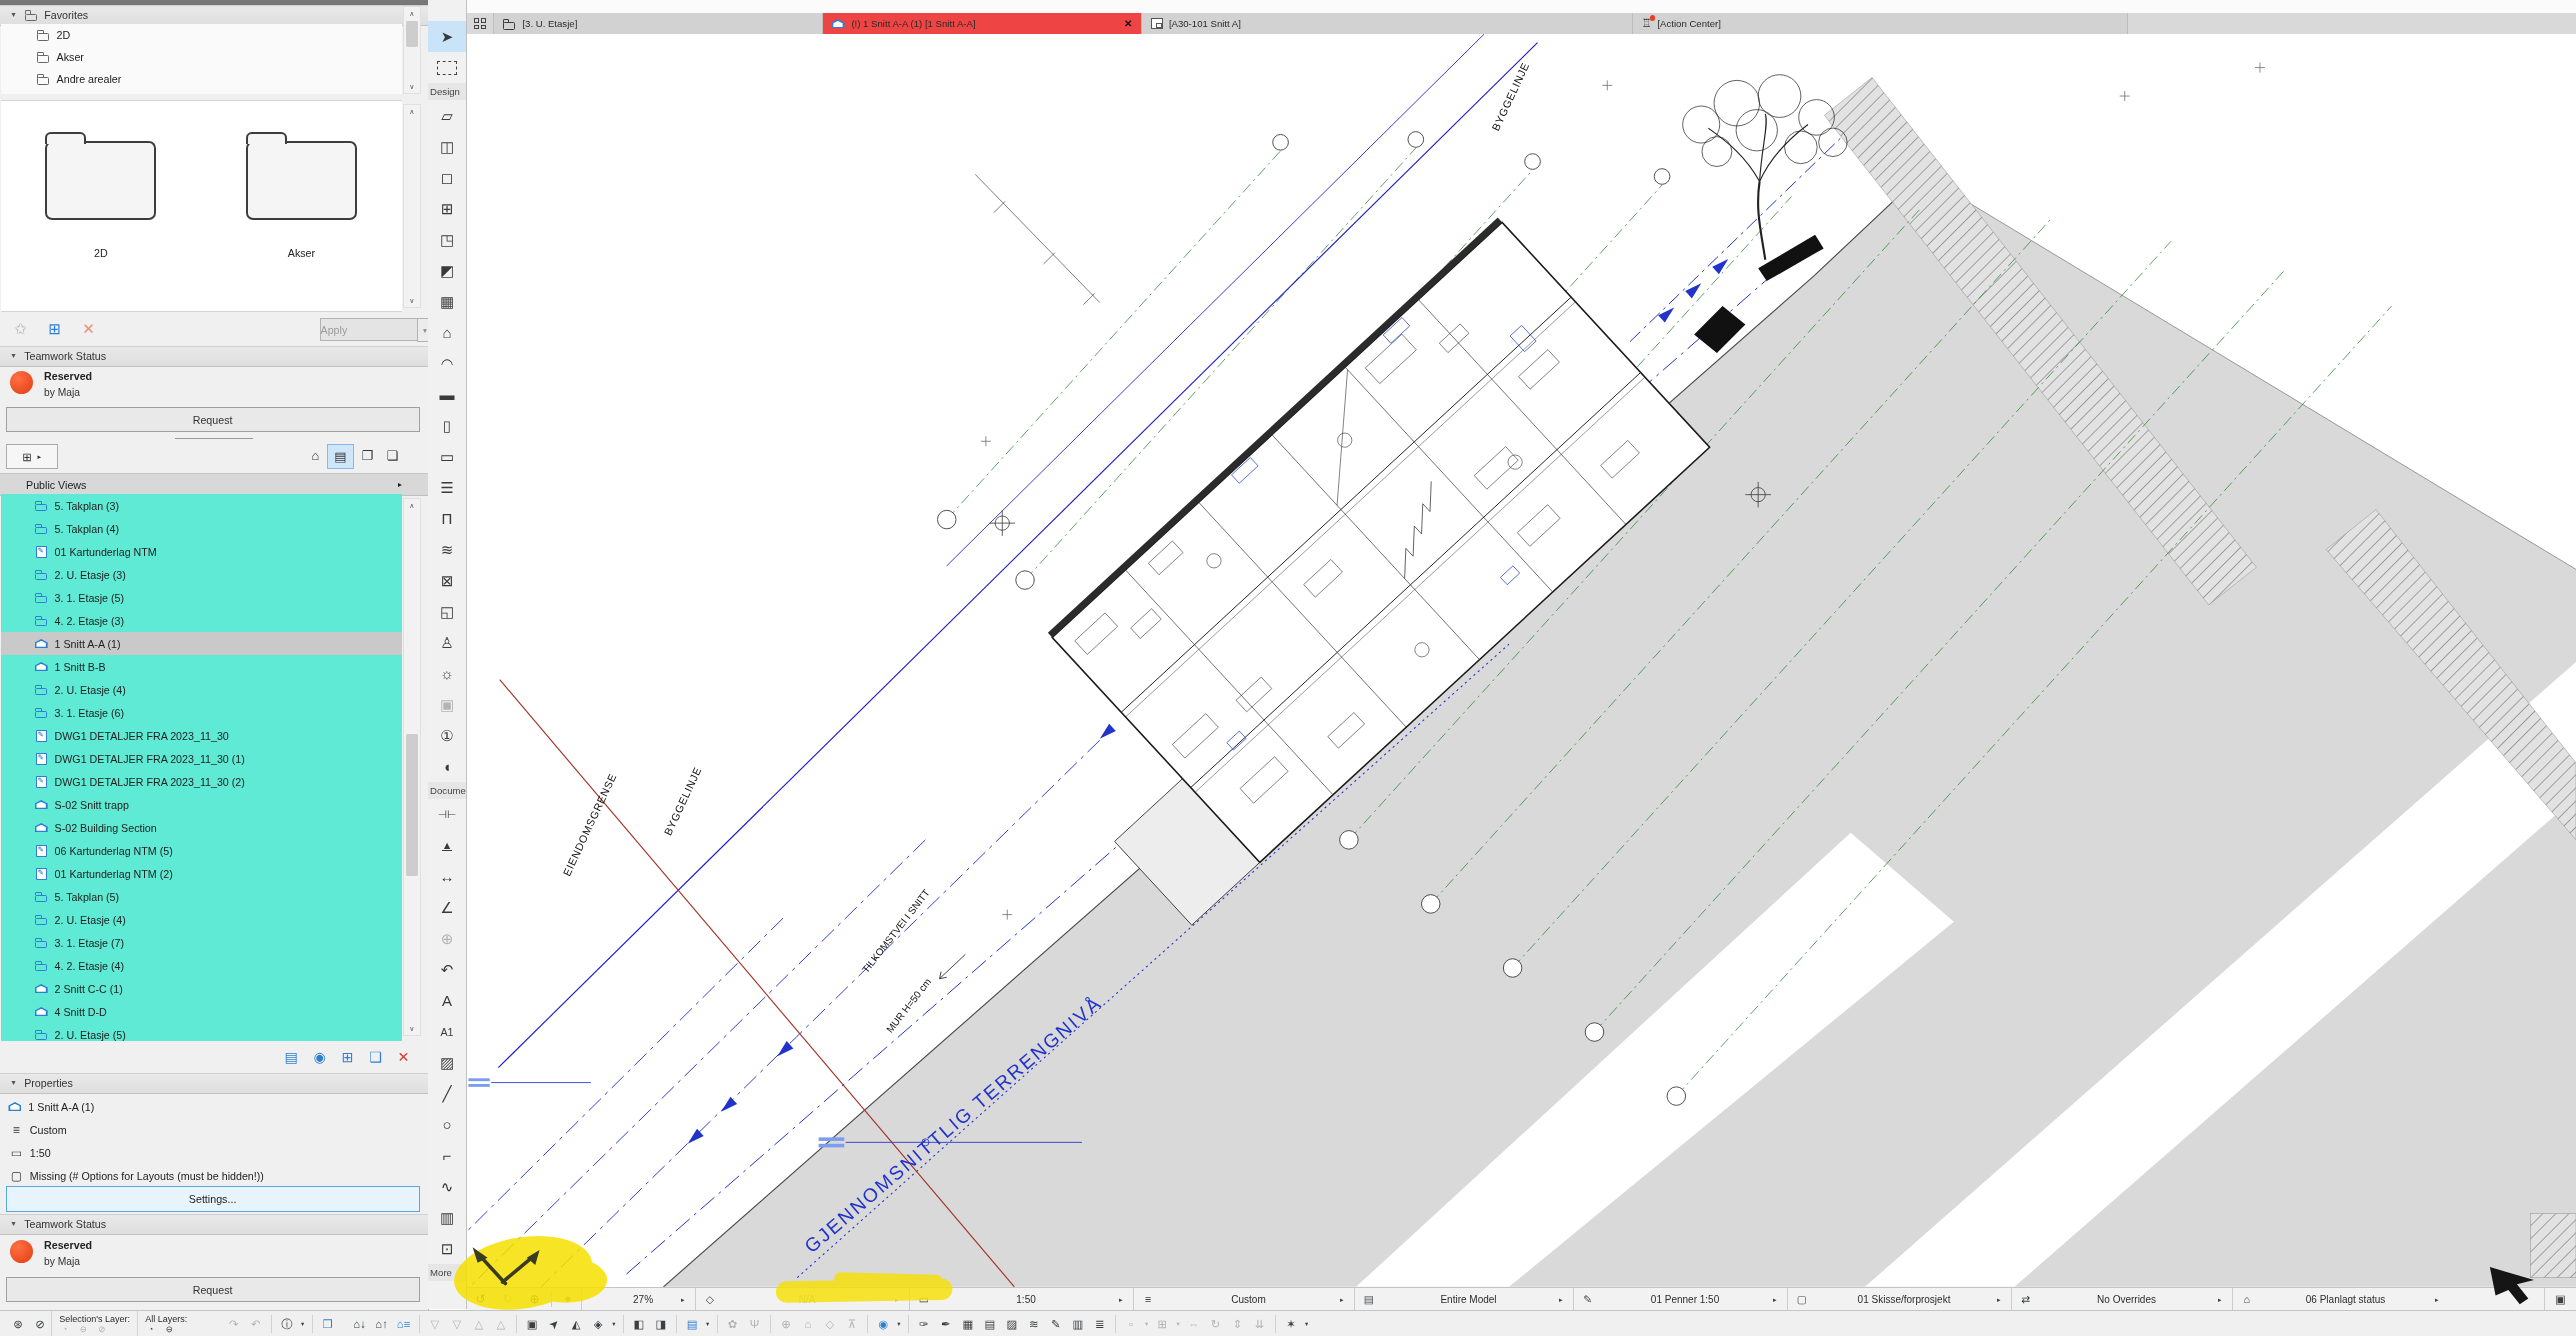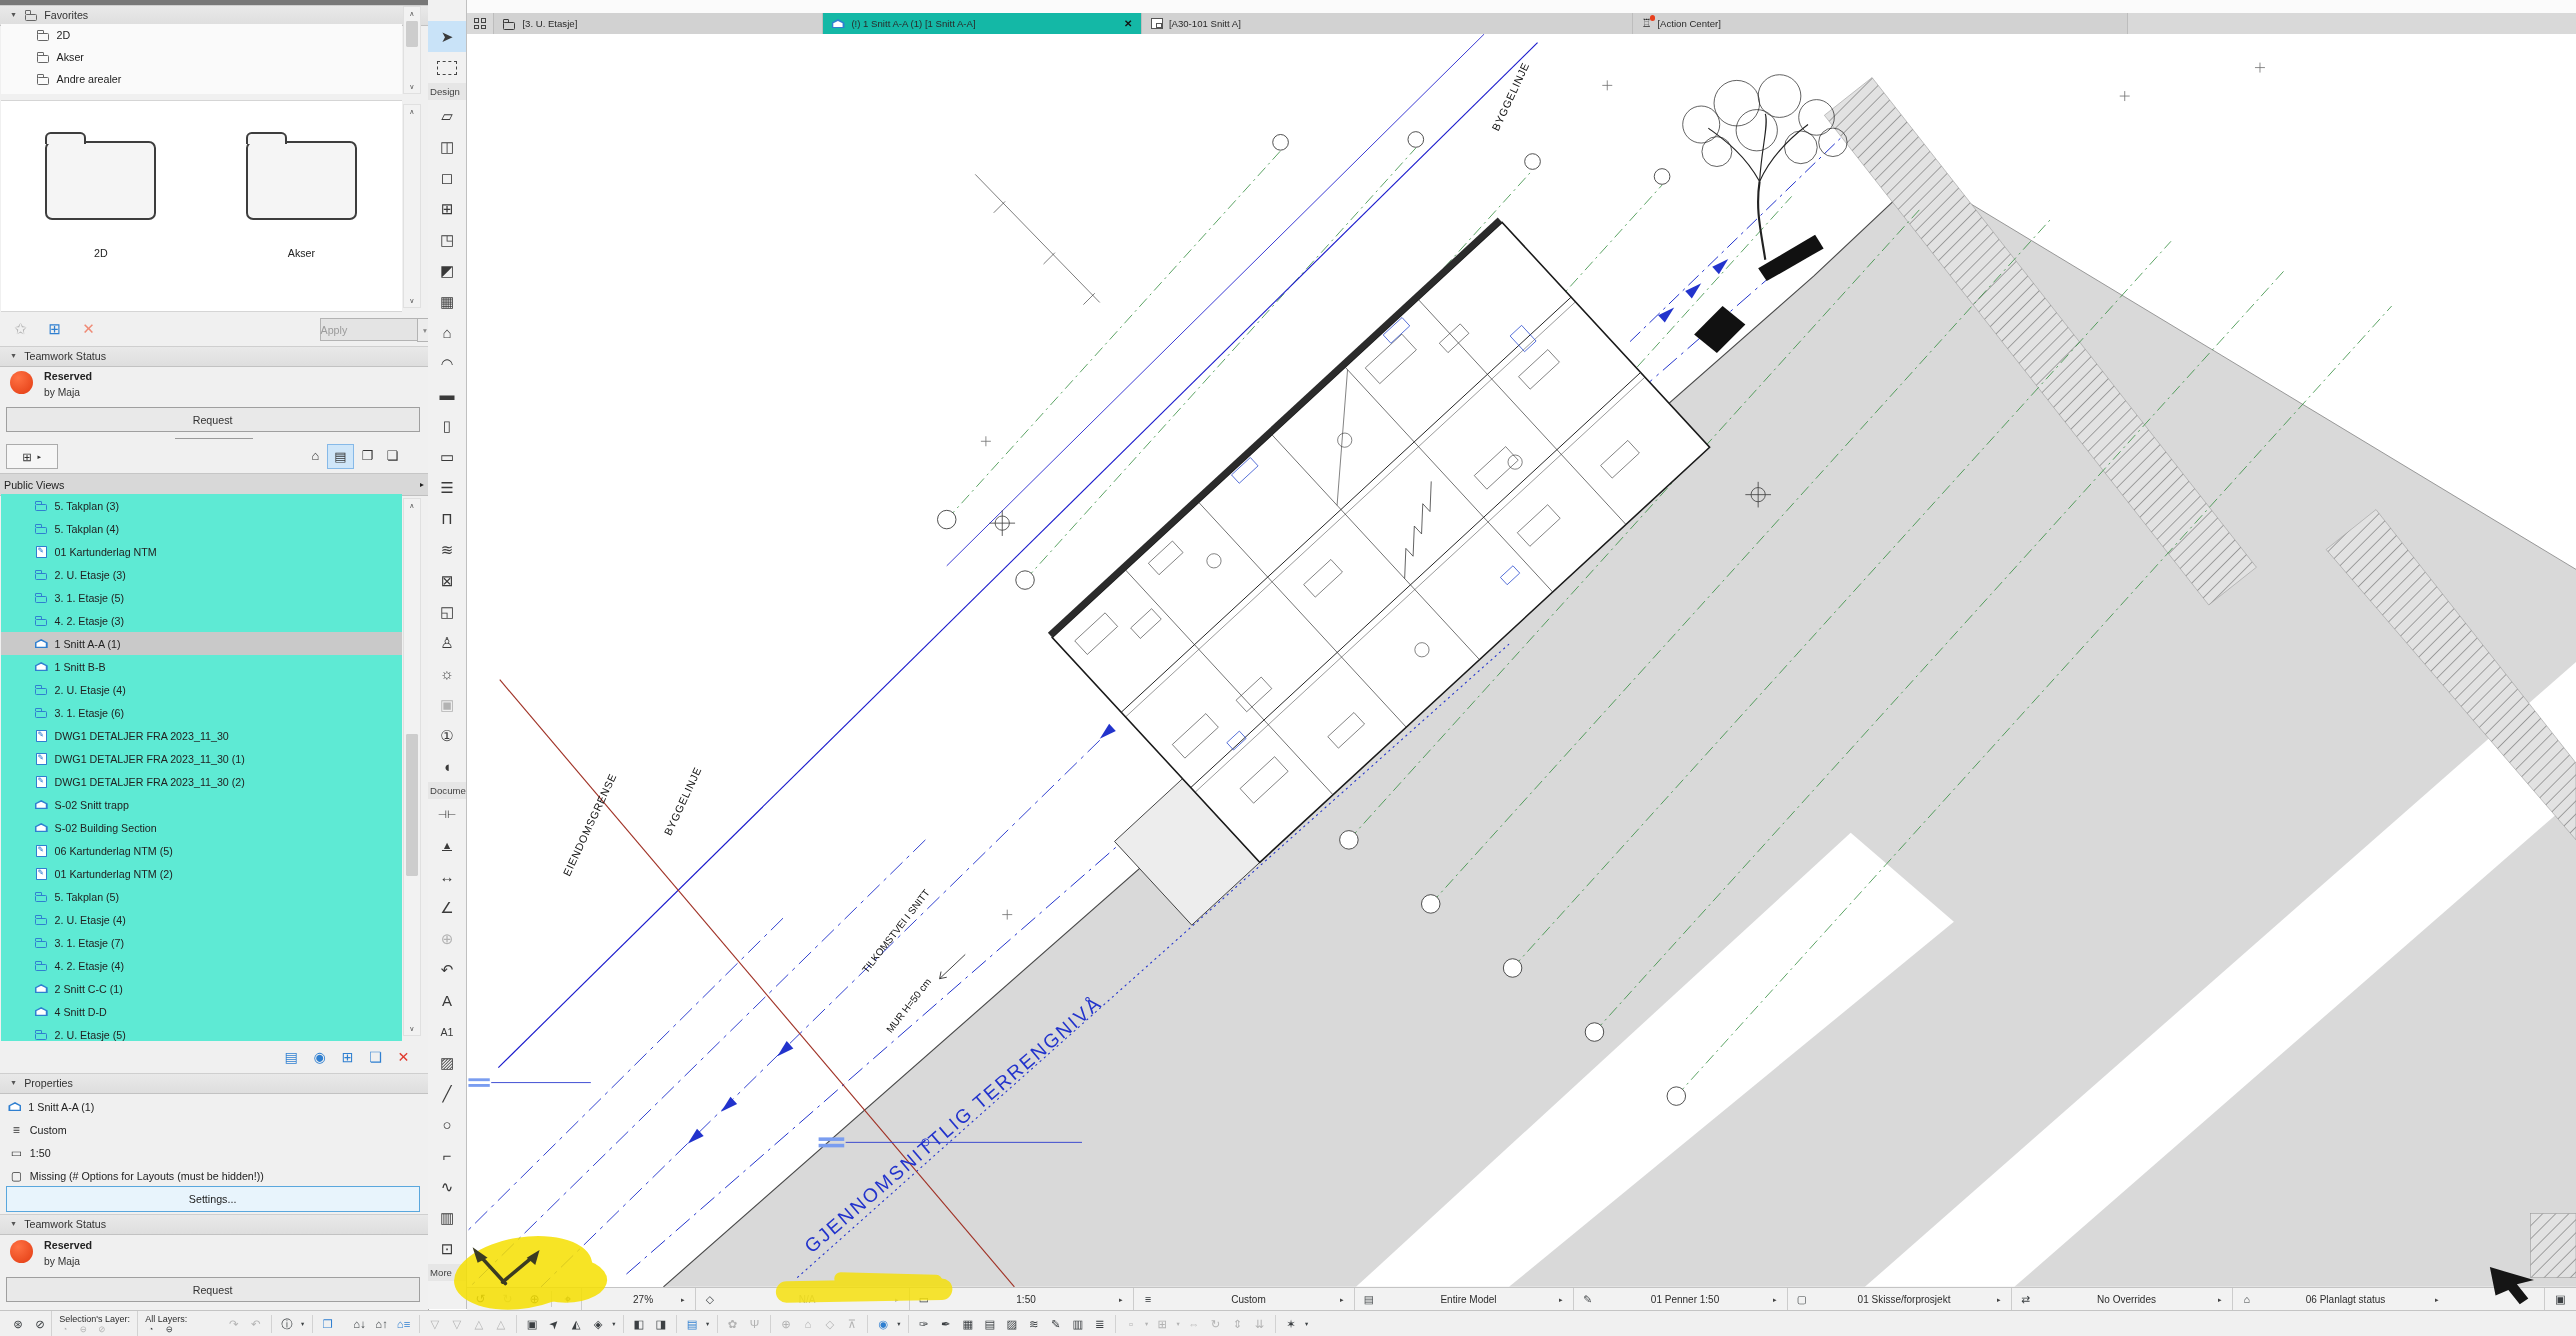--- a/index.html
+++ b/index.html
@@ -41,21 +41,21 @@
   .twtxt2{position:absolute;left:44px;top:23px;font-size:10.3px;color:#333}
   .reqbtn{position:absolute;left:5.7px;right:8.5px;height:23px}
   #splitter{position:absolute;left:0;top:436px;right:0;height:5.7px;display:flex;justify-content:center;align-items:center}
   #splitter i{width:78px;height:0;border-top:0.7px solid #9a9a9a}
   #navtools{position:absolute;left:0;top:441px;right:0;height:30px}
   #nav-combo{position:absolute;left:5.7px;top:2.8px;width:50px;height:23.5px;background:#f6f6f6;border:0.7px solid #ababab;
              display:flex;align-items:center;justify-content:center;gap:5.7px;font-size:11.4px;color:#333}
   .nvi{position:absolute;top:2.8px;width:25px;height:23.5px;display:flex;align-items:center;justify-content:center;font-size:13px;color:#333}
   .nvi.active{background:#cfe6f9;border:0.7px solid #86b9e8}
   #pv-head{position:absolute;left:0;top:473px;right:0;height:21.4px;background:#d8d8d8;border-top:0.7px solid #c6c6c6;border-bottom:0.7px solid #bfbfbf;
-           display:flex;align-items:center;padding:0 4px;font-size:10.7px;color:#222}
+           display:flex;align-items:center;padding:0 26px;font-size:10.7px;color:#222}
   #pv-head .spread{flex:1}
   #tree{position:absolute;left:0.7px;top:494px;width:401px;height:547px;background:#5eead4;overflow:hidden}
   .trow{height:23px;display:flex;align-items:center;padding-left:34px;font-size:10.7px;gap:5.7px;white-space:nowrap}
   .trow.sel{background:#c9c9c9}
   #tree-sb{right:7.1px;top:498px;height:538px}
   #tree-actions{position:absolute;left:0;top:1042px;right:0;height:30px;display:flex;align-items:center;justify-content:flex-end;gap:15.7px;padding-right:18.5px}
   .tact{font-size:14.2px;color:#2f7fd0}
   #props-head{position:absolute;left:0;top:1073px;right:0;height:18.5px}
   #props{position:absolute;left:2.8px;top:1095px;right:2.8px;height:91px}
   .prow{height:23px;display:flex;align-items:center;gap:5.7px;padding-left:5.7px;font-size:10.7px;white-space:nowrap;overflow:hidden}
@@ -87,21 +87,21 @@
   .titem{height:31px;flex:none;display:flex;align-items:center;justify-content:center;font-size:15px;color:#3a3a3a}
   .titem.sel{background:#c9e3f8}
   .titem.tlabel{height:17px;background:#e6e6e6;font-size:9.6px;color:#444;justify-content:flex-start;padding-left:2.1px;overflow:hidden;white-space:nowrap}
   .titem.mq span::after{content:"";display:block;width:18px;height:12px;border:1.1px dashed #444}
   .titem.undl span{border-bottom:1.4px solid #3a3a3a;line-height:.9}
   .titem.small{font-size:10.7px}
   
   #topstrip{position:absolute;left:467px;top:0;width:2109px;height:13px;background:#fbfbfb}
   #tabbar{position:absolute;left:467px;top:13px;width:2109px;height:21.4px;background:#d9d9d9;display:flex;align-items:stretch;font-size:9.6px}
   .tab{display:flex;align-items:center;gap:5.7px;padding:0 8.5px;border-right:0.7px solid #bdbdbd;color:#2a2a2a;background:#d2d2d2;box-sizing:border-box;white-space:nowrap;overflow:hidden}
-  .tab.active{background:#14b8a6}
+  .tab.active{background:#ef4444}
   #tabgrid{width:26px;display:flex;align-items:center;justify-content:center;border-right:0.7px solid #bdbdbd}
   .tgrid{width:11.4px;height:11.4px;display:grid;grid-template:1fr 1fr / 1fr 1fr;gap:1.8px}
   .tgrid i{border:1.2px solid #444}
   .tclose{margin-left:auto;font-weight:bold;font-size:10px;color:#111}
   .lh{position:relative;font-size:11.4px;line-height:1}
   .rdot{position:absolute;right:-3.6px;top:-2.8px;width:5.7px;height:5.7px;border-radius:50%;background:#e8401e}
   
   #canvas{position:absolute;left:467px;top:34px;width:2109px;height:1253px;background:#fff}
   
   #statusbar{position:absolute;left:467px;top:1287px;width:2109px;height:23px;background:#f2f2f2;border-top:0.7px solid #c4c4c4;

